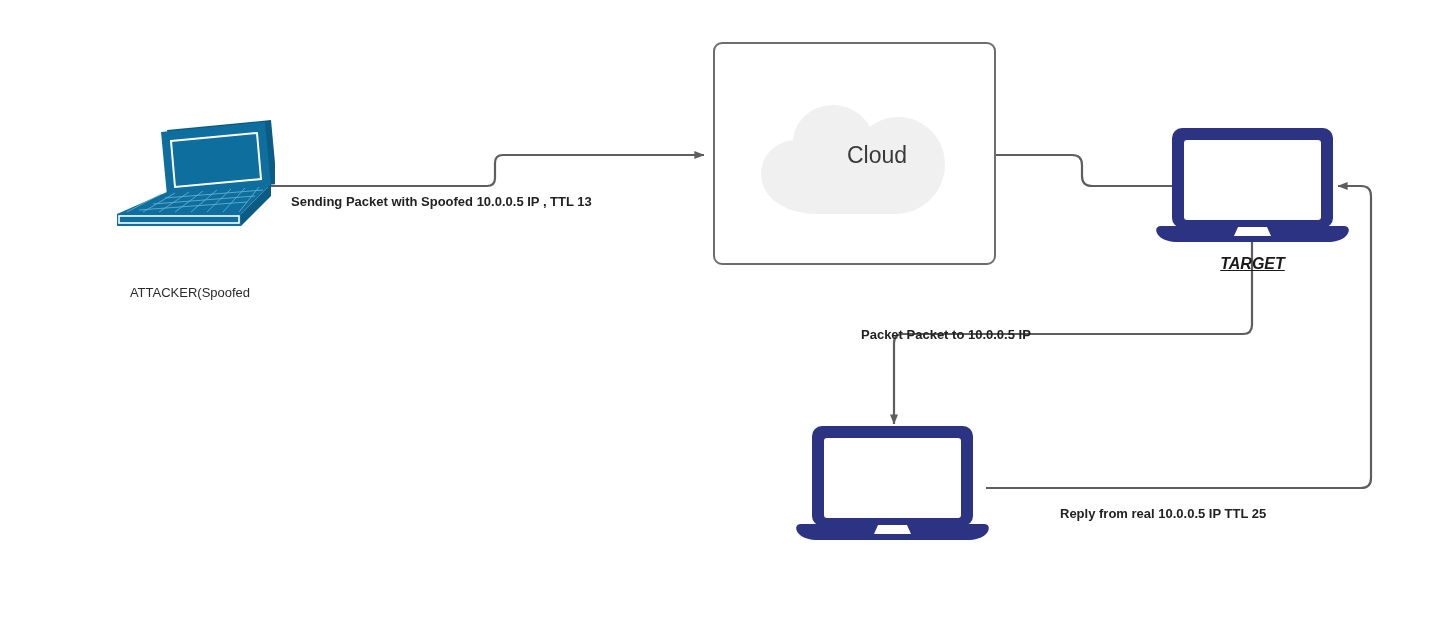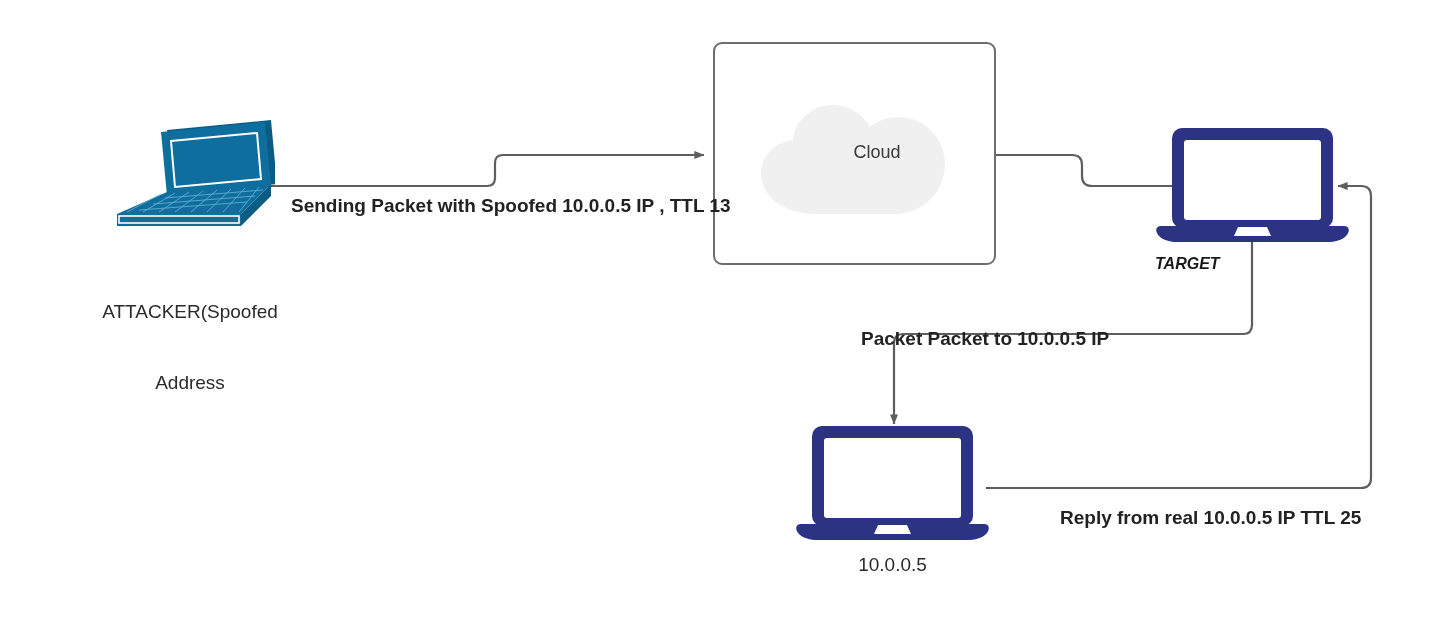--- a/index.html
+++ b/index.html
@@ -24,35 +24,37 @@
   }
 
   
   .lbl {
     position: absolute;
     color: #1a1a1a;
     white-space: pre;
     line-height: 1.25;
   }
   .lbl-edge {
-    font-size: 19px;
+    font-size: 13px;
     font-weight: bold;
     color: #222222;
   }
   .lbl-node {
-    font-size: 19px;
+    font-size: 13px;
     font-weight: normal;
     color: #2b2b2b;
     text-align: center;
   }
   .lbl-node-em {
     font-size: 16px;
     font-weight: bold;
     font-style: italic;
     color: #1a1a1a;
+    text-align: center;
+    text-decoration: underline;
   }
 
   
   .cloud-box {
     position: absolute;
     left: 713px;
     top: 42px;
     width: 283px;
     height: 223px;
     border: 2px solid #6d6d6d;
@@ -66,21 +68,21 @@
     top: 96px;
     width: 198px;
     height: 118px;
   }
   .cloud-text {
     position: absolute;
     left: 713px;
     top: 142px;
     width: 328px;
     text-align: center;
-    font-size: 18px;
+    font-size: 23px;
     color: #3a3a3a;
   }
 
   
   .laptop-navy { position: absolute; }
 
   
   .laptop-iso { position: absolute; }
 </style>
 </head>
@@ -128,21 +130,20 @@
       <line x1="34" y1="92" x2="142" y2="84"></line>
     </g>
 
     <polygon points="12,96 136,96 136,108 12,108" fill="#0e6e9e"></polygon>
     <polygon points="136,96 166,66 166,78 136,108" fill="#0b5c85"></polygon>
     <rect x="14" y="98" width="120" height="7" fill="none" stroke="#ffffff" stroke-width="1.6"></rect>
   </svg>
 
   <div class="lbl lbl-node" style="left:45px; top:252px; width:290px;">
     <div>ATTACKER(Spoofed</div>
-    <div>Address</div>
   </div>
 
   <div class="cloud-box"></div>
   <svg class="cloud-glyph" viewBox="0 0 198 118" xmlns="http://www.w3.org/2000/svg">
     <path fill="#f0f0f0" d="M60,118 C26,118 4,100 4,78 C4,60 18,46 36,44 C38,24 55,9 76,9
              C92,9 106,18 113,31 C120,25 130,21 141,21 C167,21 188,42 188,68
              C188,96 166,118 138,118 Z"></path>
   </svg>
   <div class="cloud-text">Cloud</div>
 
@@ -158,21 +159,20 @@
   </svg>
   <div class="lbl lbl-node-em" style="left:1155px; top:254px; width:195px;">TARGET</div>
 
   <svg class="laptop-navy" style="left:795px; top:424px; width:195px; height:118px;" viewBox="0 0 195 118" xmlns="http://www.w3.org/2000/svg">
     <rect x="17" y="2" width="161" height="100" rx="10" ry="10" fill="#2d3383"></rect>
     <rect x="29" y="14" width="137" height="80" rx="3" ry="3" fill="#ffffff"></rect>
     <path fill="#2d3383" d="M6,100 L189,100 C195,100 195,106 191,110
              C187,114 180,116 172,116 L23,116 C15,116 8,114 4,110 C0,106 0,100 6,100 Z"></path>
     <path fill="#ffffff" d="M83,101 L112,101 L116,110 L79,110 Z"></path>
   </svg>
-  <div class="lbl lbl-node" style="left:795px; top:553px; width:195px;">10.0.0.5</div>
 
   <div class="lbl lbl-edge" style="left:291px; top:194px;">Sending Packet with Spoofed 10.0.0.5 IP , TTL 13</div>
 
   <div class="lbl lbl-edge" style="left:861px; top:327px;">Packet Packet to 10.0.0.5 IP</div>
 
   <div class="lbl lbl-edge" style="left:1060px; top:506px;">Reply from real 10.0.0.5 IP TTL 25</div>
 
 </div>
 
 </body></html>

